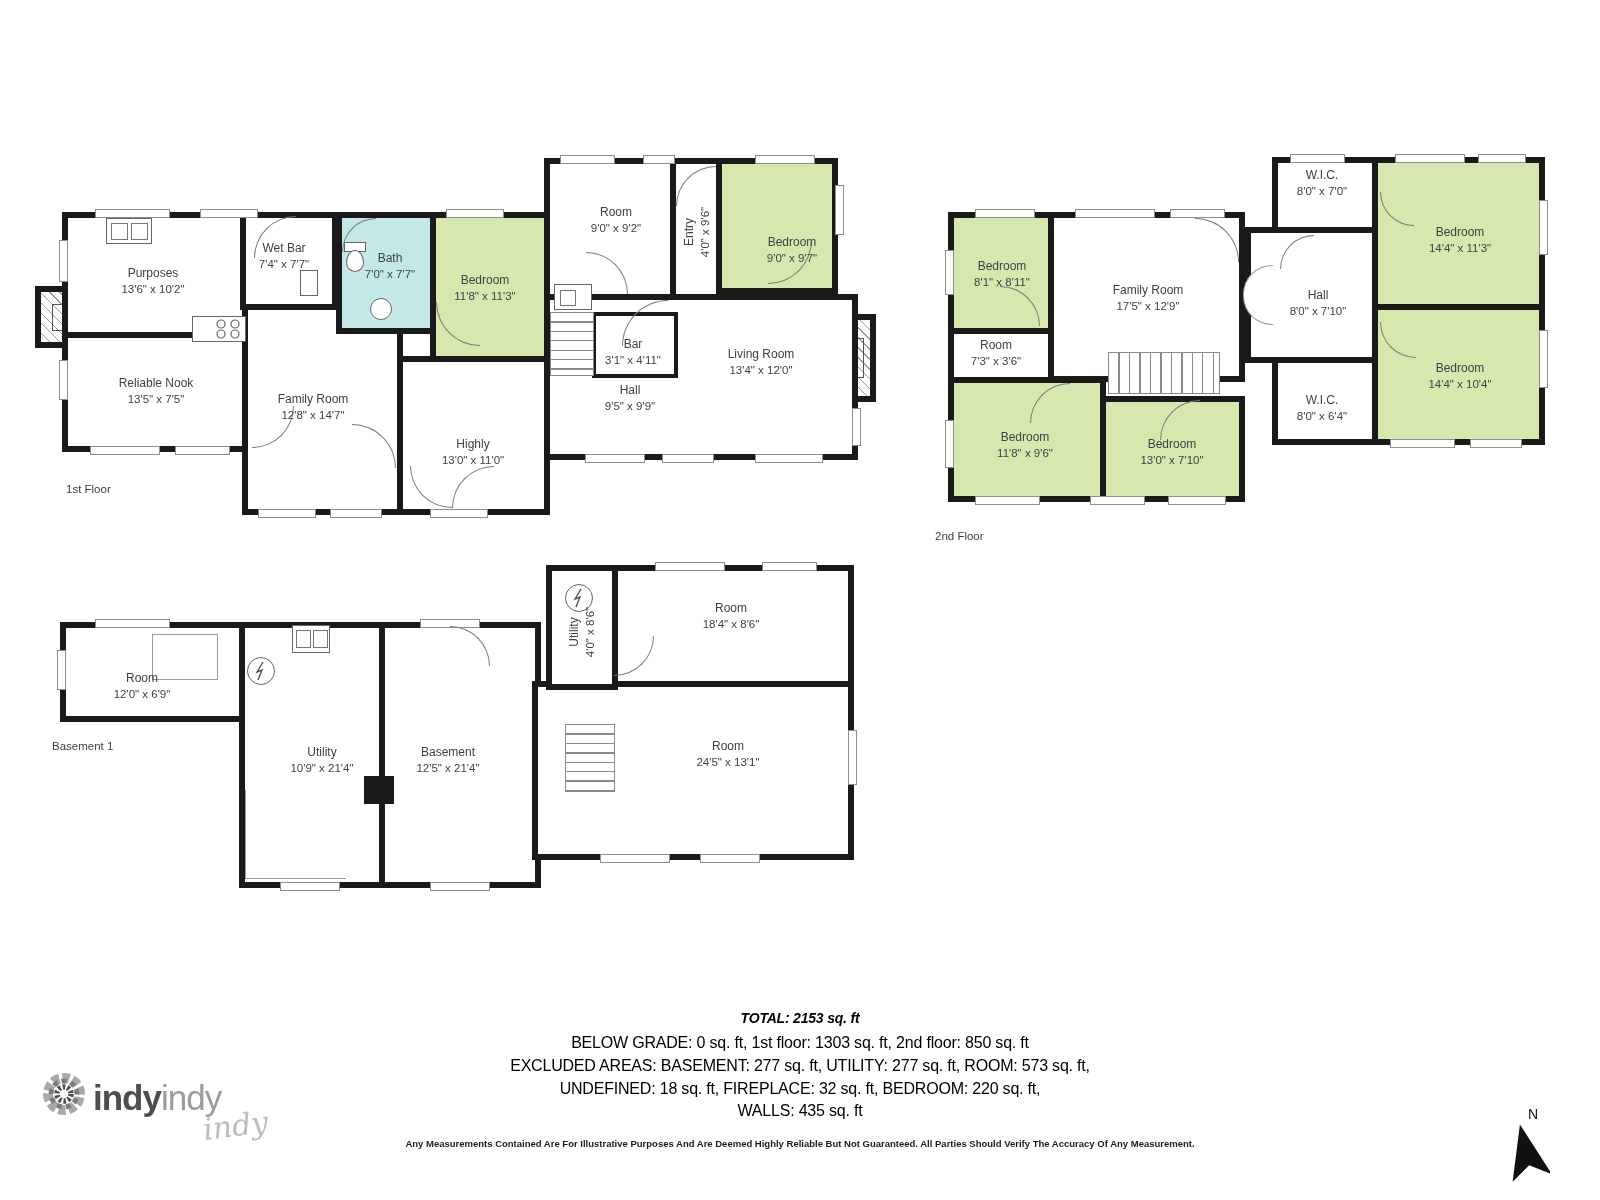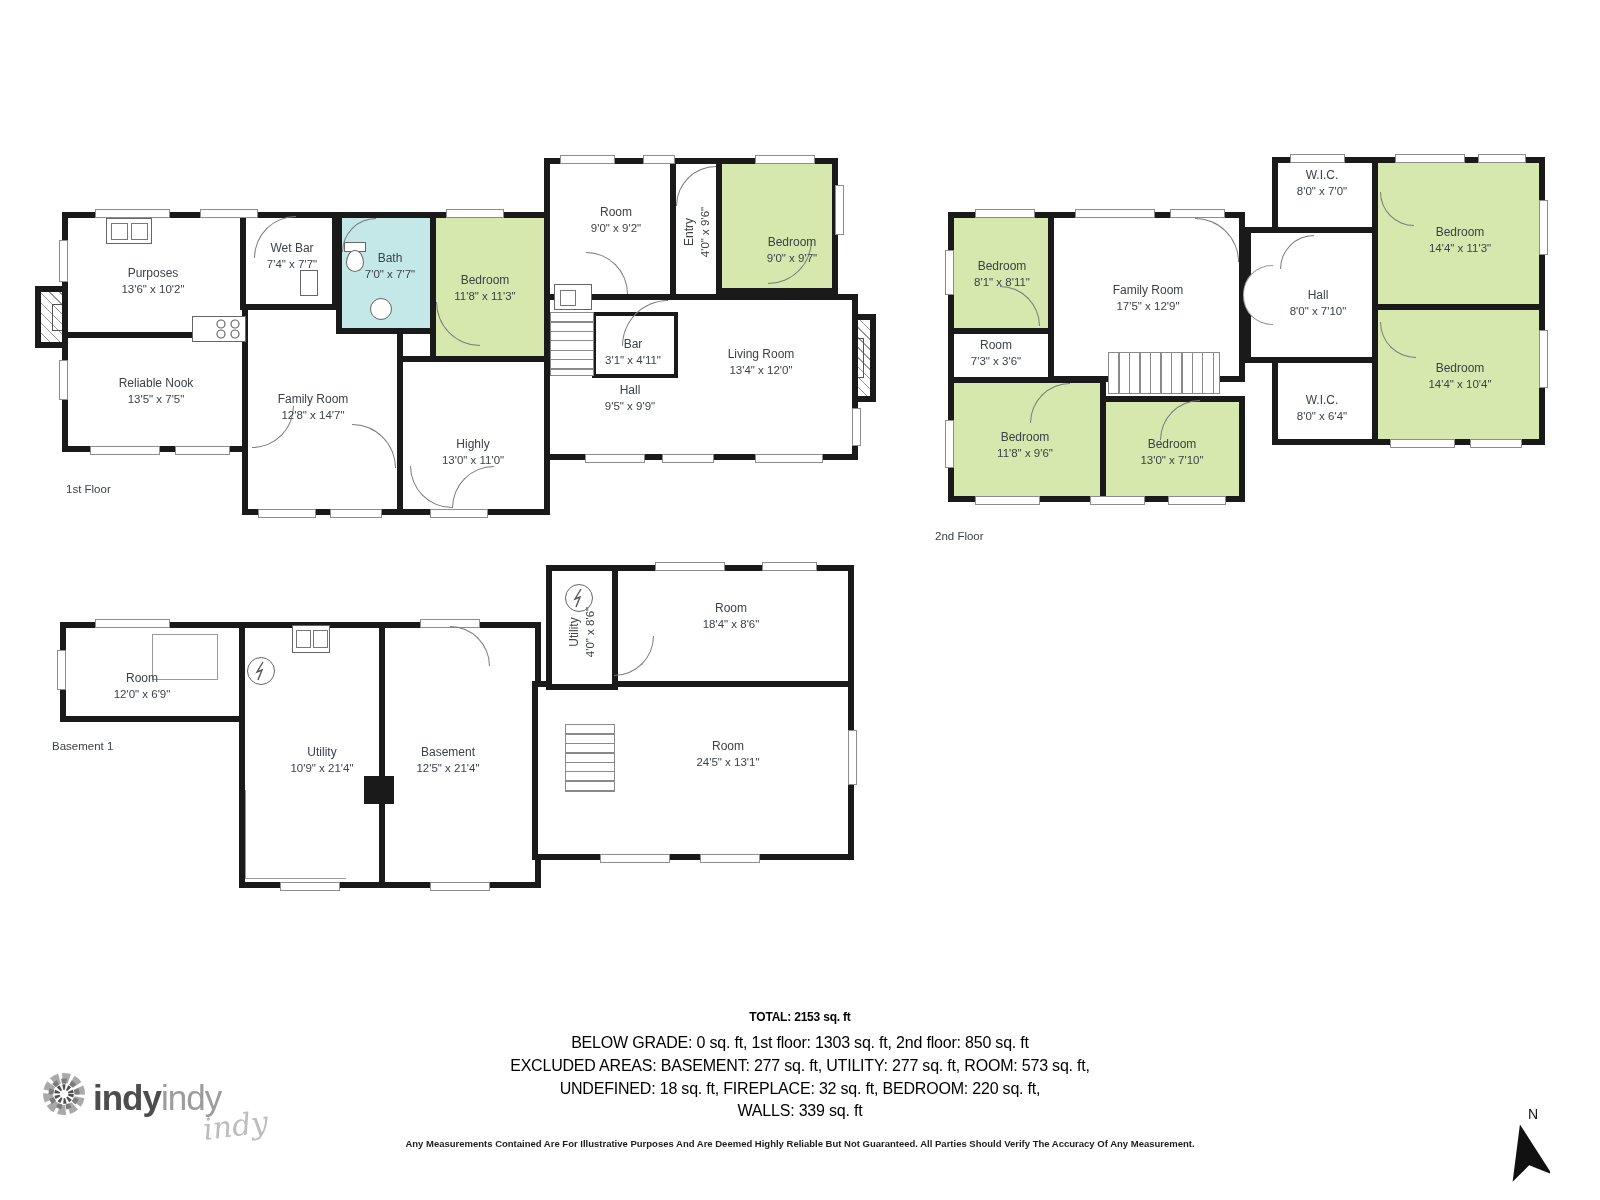--- a/index.html
+++ b/index.html
@@ -32,21 +32,21 @@
   .basin{position:absolute;border:1px solid #777;background:#fff;}
   .toilet{position:absolute;border:1.2px solid #666;background:#fff;z-index:4;
        border-radius:50% 50% 50% 50%/58% 58% 42% 42%;}
   .tank{position:absolute;border:1.2px solid #666;background:#fff;z-index:4;}
   .round-sink{position:absolute;border:1.2px solid #666;border-radius:50%;background:#fff;z-index:4;}
   .thin{position:absolute;border:1px solid #9a9a9a;z-index:2;}
   .counterL{position:absolute;border-left:1px solid #9a9a9a;border-bottom:1px solid #9a9a9a;z-index:2;}
   .fan{position:absolute;border:1px solid #9a9a9a;border-right:none;background:#fff;z-index:4;
        border-radius:29px 0 0 29px;}
   .footer-line{position:absolute;left:0;width:100%;text-align:center;color:#000;z-index:6;letter-spacing:-0.2px;}
-  .total{font-size:12px;font-weight:700;}
+  .total{font-size:14px;font-weight:700;font-style:italic;}
   .sumline{font-size:16px;font-weight:400;}
   .disclaimer{font-size:9.5px;font-weight:700;color:#1c1c1c;letter-spacing:0;}
   .logo-word{position:absolute;font-size:35px;letter-spacing:-1px;z-index:6;}
   .logo-word .w1{font-weight:700;color:#4d4d4d;}
   .logo-word .w2{font-weight:400;color:#9c9c9c;}
   .logo-script{position:absolute;font-family:"DejaVu Serif",serif;font-style:italic;
        font-size:30px;color:#bdbdbd;transform:rotate(-7deg);z-index:6;}
   .north-n{position:absolute;font-size:14px;color:#111;z-index:6;}
   svg{display:block;}
 </style>
@@ -71,21 +71,21 @@
 <div class="room" style="left:670px;top:158px;width:52px;height:144px;"></div>
 <div class="room green" style="left:716px;top:158px;width:122px;height:136px;"></div>
 <div class="room" style="left:544px;top:294px;width:314px;height:166px;"></div>
 <div class="room inner" style="left:592px;top:312px;width:86px;height:66px;"></div>
 <div class="stairs" style="left:550px;top:312px;width:44px;height:64px;"></div>
 
 <div class="lbl" style="left:153px;top:281px;">
     <span class="rn">Purposes</span>
     <span class="rd">13'6" x 10'2"</span>
   </div>
-<div class="lbl" style="left:292px;top:256px;">
+<div class="lbl" style="left:284px;top:256px;">
     <span class="rn">Wet Bar</span>
     <span class="rd">7'4" x 7'7"</span>
   </div>
 <div class="lbl" style="left:390px;top:266px;">
     <span class="rn">Bath</span>
     <span class="rd">7'0" x 7'7"</span>
   </div>
 <div class="lbl" style="left:485px;top:288px;">
     <span class="rn">Bedroom</span>
     <span class="rd">11'8" x 11'3"</span>
@@ -321,21 +321,21 @@
 <div class="wh" style="left:700px;top:854px;width:60px;"></div>
 <div class="wh" style="left:280px;top:882px;width:60px;"></div>
 <div class="wh" style="left:430px;top:882px;width:60px;"></div>
 <div class="wv" style="left:57px;top:650px;height:40px;"></div>
 <div class="wv" style="left:848px;top:730px;height:55px;"></div>
 
 <div class="footer-line total" style="top:1010px;">TOTAL: 2153 sq. ft</div>
 <div class="footer-line sumline" style="top:1034px;">BELOW GRADE: 0 sq. ft, 1st floor: 1303 sq. ft, 2nd floor: 850 sq. ft</div>
 <div class="footer-line sumline" style="top:1057px;">EXCLUDED AREAS: BASEMENT: 277 sq. ft, UTILITY: 277 sq. ft, ROOM: 573 sq. ft,</div>
 <div class="footer-line sumline" style="top:1080px;">UNDEFINED: 18 sq. ft, FIREPLACE: 32 sq. ft, BEDROOM: 220 sq. ft,</div>
-<div class="footer-line sumline" style="top:1102px;">WALLS: 339 sq. ft</div>
+<div class="footer-line sumline" style="top:1102px;">WALLS: 435 sq. ft</div>
 <div class="footer-line disclaimer" style="top:1138px;">Any Measurements Contained Are For Illustrative Purposes And Are Deemed Highly Reliable But Not Guaranteed. All Parties Should Verify The Accuracy Of Any Measurement.</div>
 
 <div style="position:absolute;left:40px;top:1070px;width:48px;height:48px;z-index:6;">
   <svg width="48" height="48" viewBox="0 0 48 48">
     <circle cx="24" cy="24" r="16" fill="none" stroke="#a9a9a9" stroke-width="10" stroke-dasharray="7 3" transform="rotate(12 24 24)"></circle>
     <circle cx="24" cy="24" r="13" fill="none" stroke="#7c7c7c" stroke-width="5" stroke-dasharray="5 4" transform="rotate(-20 24 24)"></circle>
     <circle cx="24" cy="24" r="7" fill="none" stroke="#4d4d4d" stroke-width="5.5" stroke-dasharray="2.5 2"></circle>
   </svg>
 </div>
 <div class="logo-word" style="left:93px;top:1078px;"><span class="w1">indy</span><span class="w2">indy</span></div>

